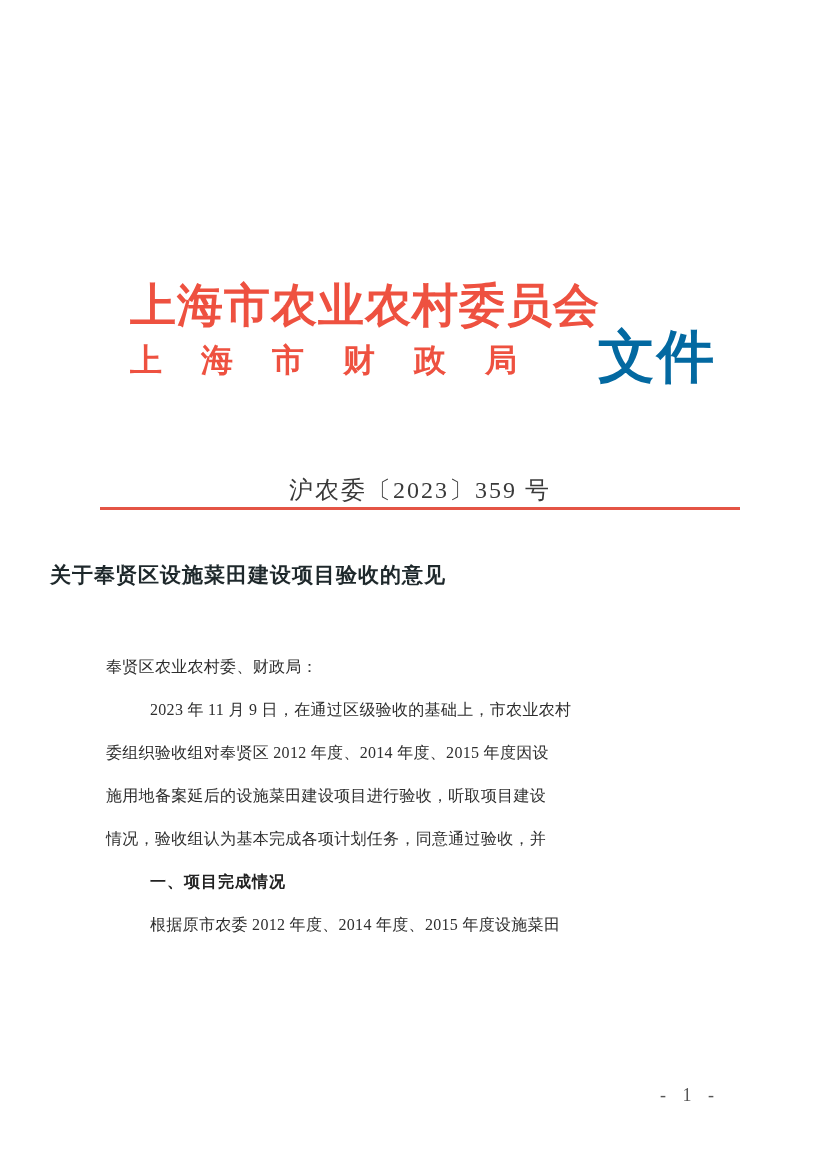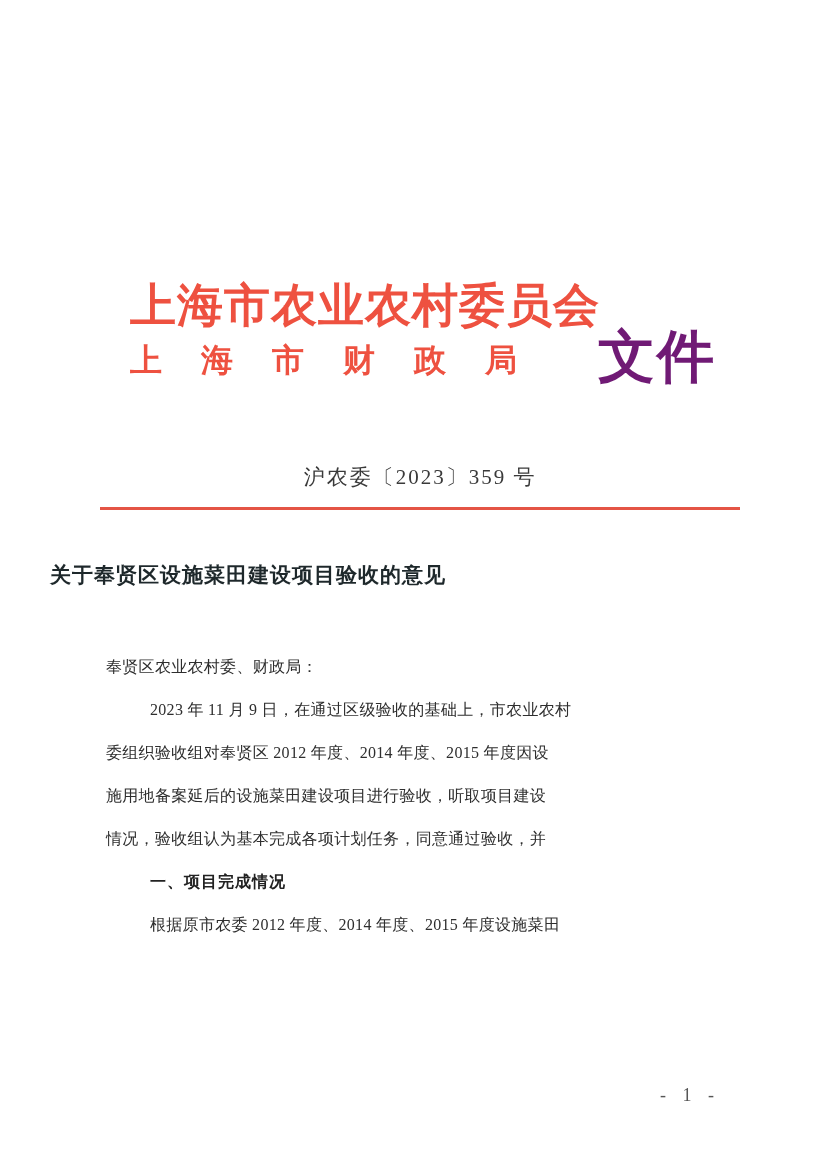--- a/index.html
+++ b/index.html
@@ -43,33 +43,33 @@
     width: 472px;
     letter-spacing: 39px;
   }
   .doc-type {
     position: absolute;
     left: 468px;
     top: 46px;
     font-size: 57px;
     line-height: 60px;
     font-weight: bold;
-    color: #701a75;
+    color: #0369a1;
     white-space: nowrap;
     letter-spacing: 2px;
   }
 
   
   .doc-number {
     position: absolute;
     left: 100px;
-    top: 463px;
+    top: 474px;
     width: 640px;
     text-align: center;
-    font-size: 21px;
+    font-size: 24px;
     color: #3a3a3a;
     letter-spacing: 2px;
   }
 
   
   .red-rule {
     position: absolute;
     left: 100px;
     top: 507px;
     width: 640px;

